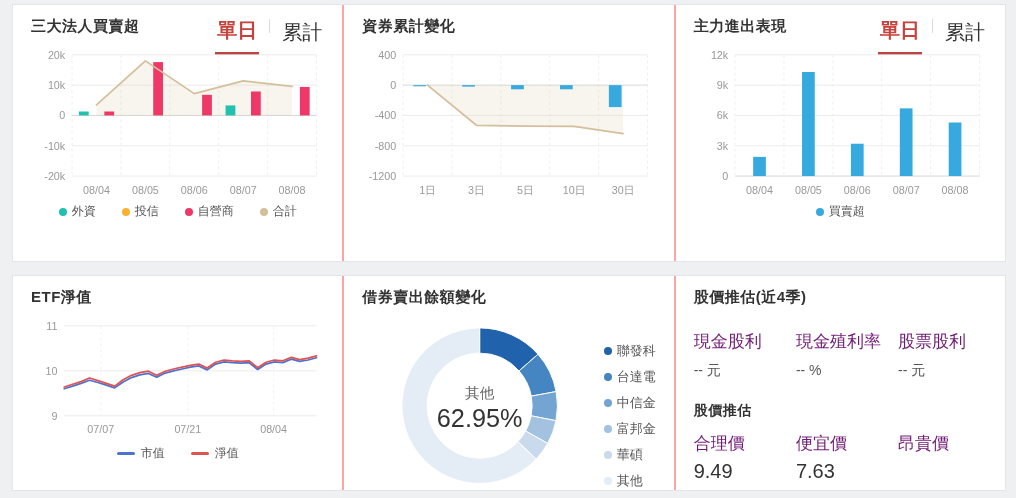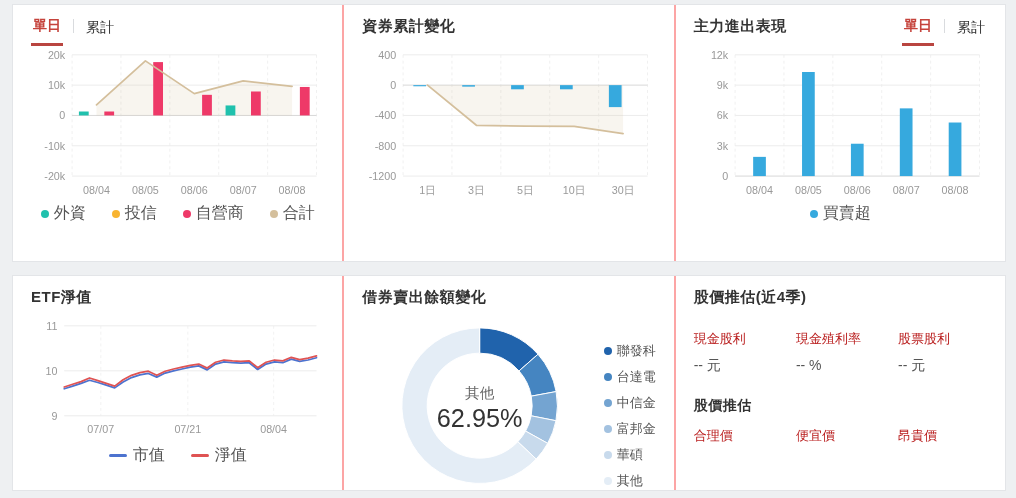--- a/index.html
+++ b/index.html
@@ -17,55 +17,56 @@
     border:1px solid #e3e5e8;
     display:flex;
   }
   .card.row1 { height:258px; }
   .card.row2 { height:216px; margin-top:13px; }
   .panel { flex:1 1 0; padding:12px 18px 8px 18px; min-width:0; }
   .panel + .panel { border-left:2px solid #fca5a5; }
 
   .panel-head { display:flex; justify-content:space-between; align-items:flex-start; height:30px; }
   .panel-title { margin:0; font-size:15px; font-weight:600; color:#333; letter-spacing:.5px; }
-  .tabs { display:flex; align-items:center; font-size:14px; margin-top:-2px; }
+  .tabs { display:flex; align-items:center; font-size:20px; margin-top:-2px; }
   .tab { cursor:pointer; color:#333; padding:2px 2px 8px 2px; }
   .tab.active { color:#c5433c; border-bottom:3px solid #b94540; font-weight:600; }
   .tab-sep { width:1px; height:14px; background:#d9dbde; margin:0 10px; align-self:flex-start; margin-top:4px; }
 
   svg.chart { display:block; width:100%; height:auto; }
   .axis-label { font-size:11px; fill:#999; font-family:"Liberation Sans",sans-serif; }
 
-  .legend { display:flex; justify-content:center; align-items:center; gap:26px; margin-top:2px; font-size:16px; color:#555; }
+  .legend { display:flex; justify-content:center; align-items:center; gap:26px; margin-top:2px; font-size:12px; color:#555; }
   .legend-item { display:flex; align-items:center; cursor:pointer; white-space:nowrap; }
   .legend-dot { width:8px; height:8px; border-radius:50%; display:inline-block; margin-right:5px; }
   .legend-line { width:18px; height:3px; border-radius:2px; display:inline-block; margin-right:6px; }
 
   
   .donut-row { display:flex; align-items:center; margin-top:2px; }
   .donut-box { position:relative; width:168px; height:168px; margin-left:36px; }
   .donut-legend { margin-left:42px;margin-top:16px; }
   .donut-legend .legend-item { margin:4px 0; height:22px; font-size:13px; color:#555; }
 
   
   .info-grid { display:grid; grid-template-columns:1.15fr 1.15fr 1fr; margin-top:12px; }
-  .info-label { font-size:13px; color:#b91c1c; }
+  .info-label { font-size:17px; color:#701a75; }
   .info-value { font-size:14px; color:#555; margin-top:9px; }
   .sub-title { font-size:14px; font-weight:600; color:#333; margin-top:22px; letter-spacing:.5px; }
   .est-value { font-size:20px; color:#333; margin-top:5px; }
 </style>
 </head>
 <body>
 
 <div class="wrap">
 
   <div class="card row1">
 
     <div class="panel">
       <div class="panel-head">
+        <h3 class="panel-title">三大法人買賣超</h3>
         <div class="tabs">
           <span class="tab active">單日</span>
           <span class="tab-sep"></span>
           <span class="tab">累計</span>
         </div>
       </div>
       <svg id="chart-inst" class="chart" viewBox="0 0 300 158">
           <line x1="42" y1="8" x2="42" y2="132" stroke="#f0f0f0" stroke-dasharray="3,3"></line>
           <line x1="92" y1="8" x2="92" y2="132" stroke="#f0f0f0" stroke-dasharray="3,3"></line>
           <line x1="142" y1="8" x2="142" y2="132" stroke="#f0f0f0" stroke-dasharray="3,3"></line>
@@ -290,17 +291,19 @@
         <div class="info-label">股票股利</div>
         <div class="info-value">-- 元</div>
         <div class="info-value">-- %</div>
         <div class="info-value">-- 元</div>
       </div>
       <div class="sub-title">股價推估</div>
       <div class="info-grid">
         <div class="info-label">合理價</div>
         <div class="info-label">便宜價</div>
         <div class="info-label">昂貴價</div>
+        <div class="est-value">9.49</div>
+        <div class="est-value">7.63</div>
       </div>
     </div>
 
   </div>
 </div>
 
 </body></html>

